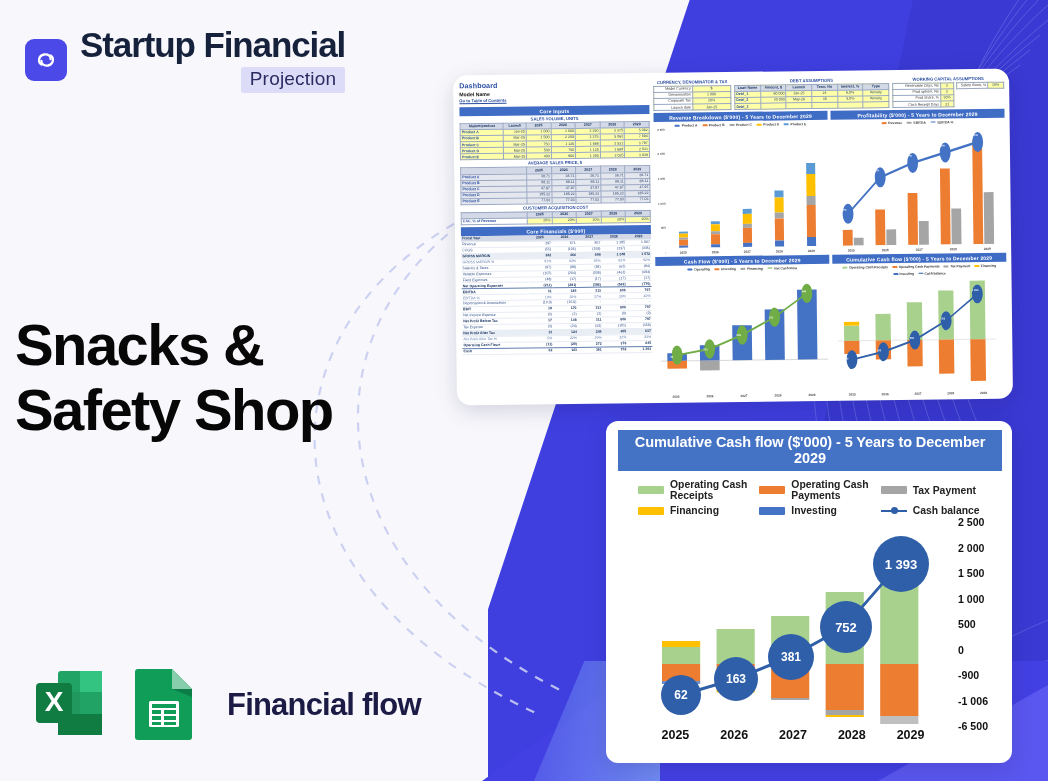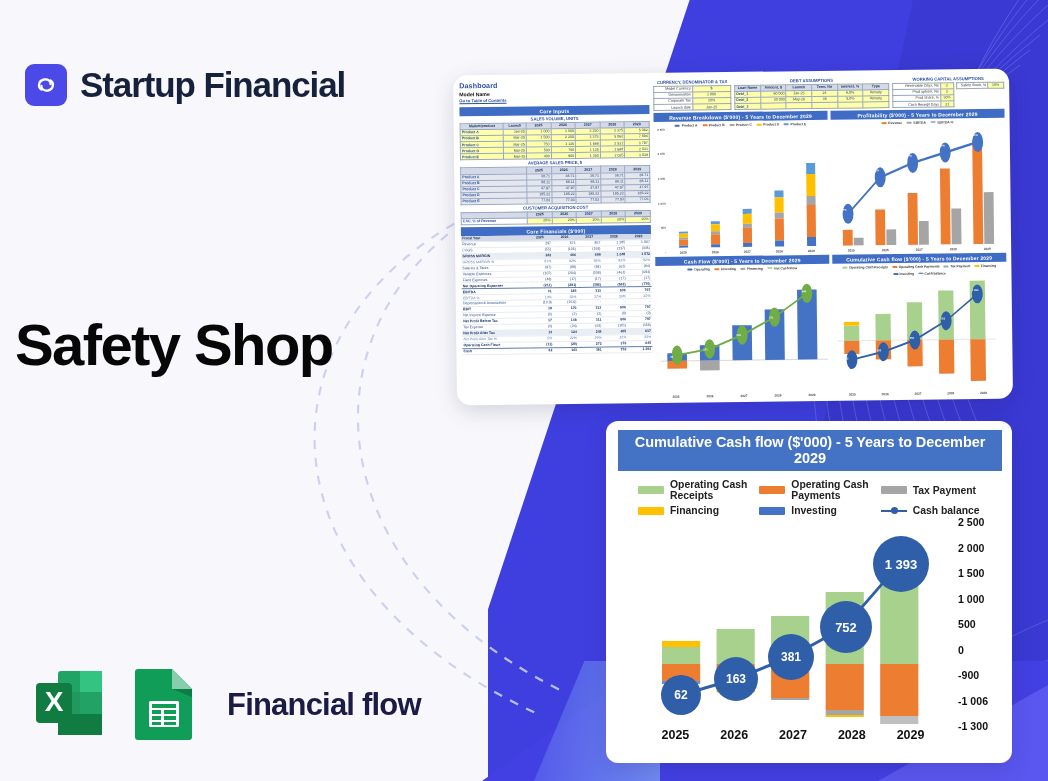--- a/index.html
+++ b/index.html
@@ -40,21 +40,21 @@
   .bg-sheen-left {
     position:absolute; left:480px; bottom:0; width:180px; height:120px;
     background:linear-gradient(100deg, rgba(120,160,255,.0), rgba(150,200,255,.55));
     clip-path: polygon(30% 100%, 100% 100%, 100% 0, 58% 0);
   }
   svg.bg-svg { position:absolute; inset:0; width:1048px; height:781px; }
 
   
   .brand-row {
     position:absolute; left:25px; top:27px;
-    display:flex; align-items:center; gap:13px;margin-top:37px;
+    display:flex; align-items:center; gap:13px;
   }
   .brand-logo {
     width:42px; height:42px; border-radius:9px; background:#4b49e8;
     display:flex; align-items:center; justify-content:center; flex:0 0 auto;
   }
   .brand-text { display:flex; flex-direction:column; }
   .brand-title {
     font-size:35px; font-weight:700; color:#16213b; letter-spacing:-1.1px;
     line-height:1.02; white-space:nowrap;
   }
@@ -237,24 +237,28 @@
 
 <div class="brand-row">
   <div class="brand-logo">
     <svg width="26" height="26" viewBox="0 0 26 26" aria-hidden="true">
       <path d="M8.5 17.5 C 4.5 15, 5.5 8.5, 11 7.5 C 15.5 6.8, 18 9.5, 17.5 12" fill="none" stroke="#ffffff" stroke-width="2.3" stroke-linecap="round"></path>
       <path d="M17.5 8.5 C 21.5 11, 20.5 17.5, 15 18.5 C 10.5 19.2, 8 16.5, 8.5 14" fill="none" stroke="#ffffff" stroke-width="2.3" stroke-linecap="round"></path>
     </svg>
   </div>
   <div class="brand-text">
     <div class="brand-title">Startup Financial</div>
+    <div class="brand-sub-wrap">
+      <span class="brand-sub">Projection</span>
+    </div>
   </div>
 </div>
 
 <div class="headline">
+  <div>Snacks &amp;</div>
   <div>Safety Shop</div>
 </div>
 
 <div class="footer-row">
   <span>
     <svg width="80" height="80" viewBox="0 0 80 80" aria-hidden="true">
       <rect x="28" y="8" width="44" height="64" rx="3" fill="#21a366"></rect>
       <rect x="50" y="8" width="22" height="21" fill="#33c481"></rect>
       <rect x="50" y="29" width="22" height="22" fill="#21a366"></rect>
       <rect x="50" y="51" width="22" height="21" fill="#107c41"></rect>
@@ -1047,21 +1051,21 @@
 
     <div class="chart-ylabels">
       <span>2 500</span>
       <span>2 000</span>
       <span>1 500</span>
       <span>1 000</span>
       <span>500</span>
       <span>0</span>
       <span>-900</span>
       <span>-1 006</span>
-      <span>-1 300</span>
+      <span>-6 500</span>
     </div>
   </div>
 
   <div class="chart-xlabels">
     <span>2025</span>
     <span>2026</span>
     <span>2027</span>
     <span>2028</span>
     <span>2029</span>
   </div>

